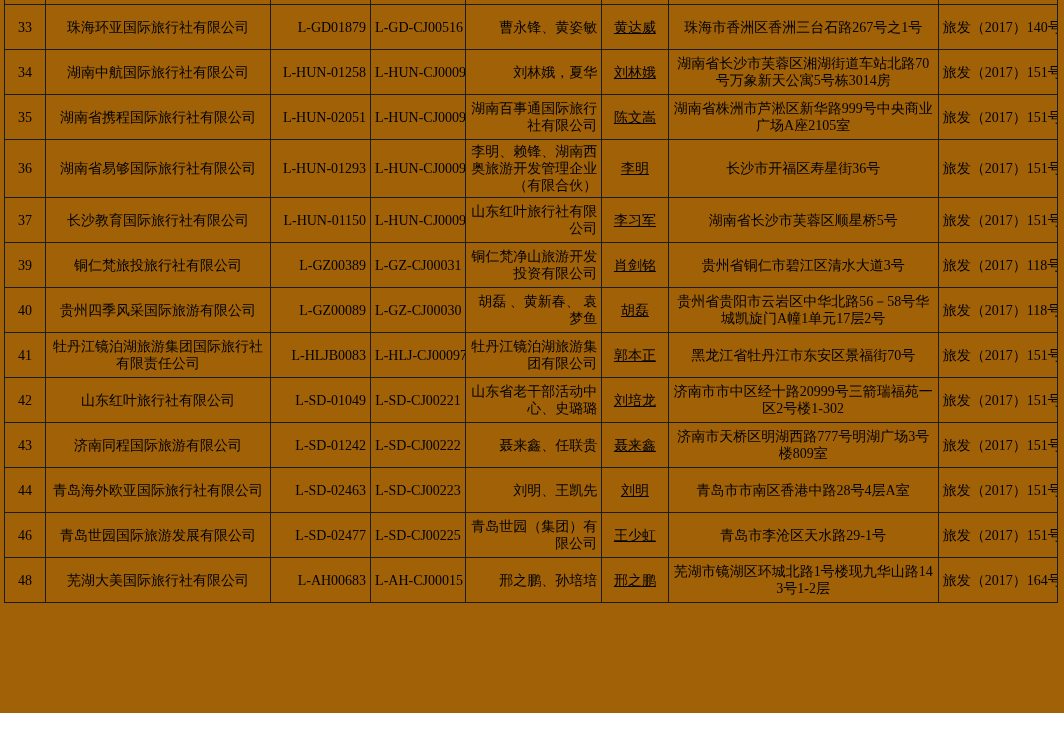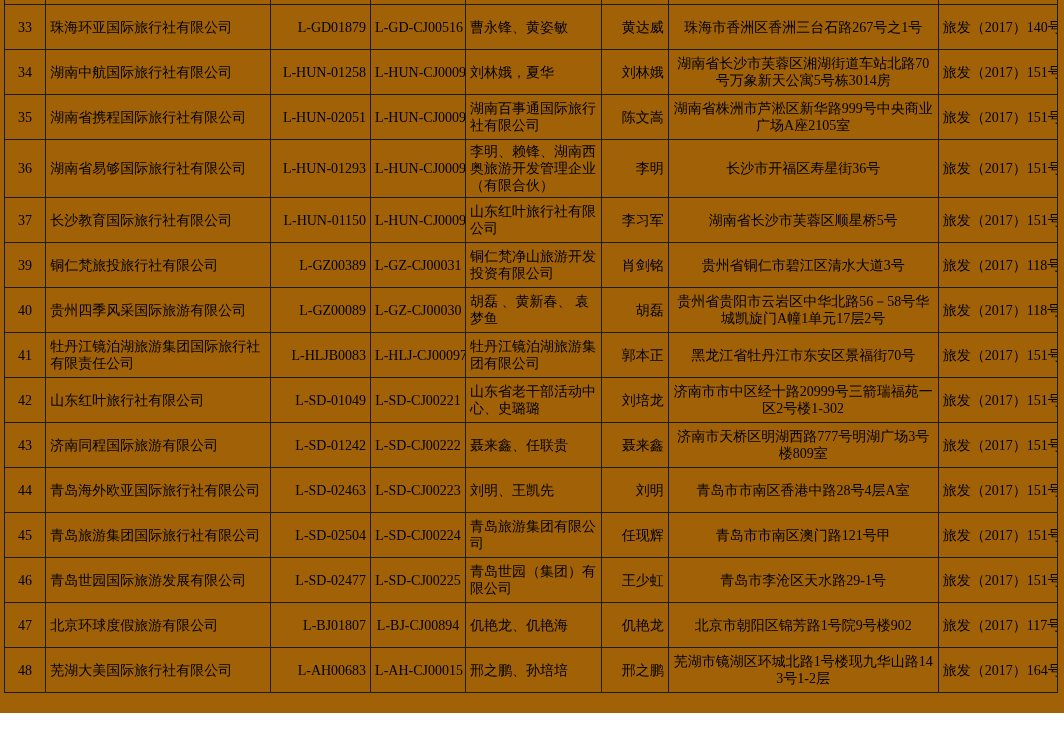--- a/index.html
+++ b/index.html
@@ -29,25 +29,25 @@
     line-height: 17px;
     vertical-align: middle;
     padding: 3px 4px;
     word-break: break-all;
     overflow: hidden;
   }
   tr.data-row { height: 45px; }
   tr.partial-top-row { height: 9px; }
   tr.partial-top-row td { padding: 0; }
   td.col-no      { width: 38px;  text-align: center; }
-  td.col-company { width: 212px; text-align: left; margin-left: 44px; }
+  td.col-company { width: 212px; text-align: center; margin-left: 44px; }
   td.col-license { width: 94px;  text-align: right; padding-left: 8px; white-space: nowrap; }
   td.col-code    { width: 89px;  text-align: center; padding-left: 6px; white-space: nowrap; }
-  td.col-names   { width: 128px; text-align: left; }
-  td.col-contact { width: 62px;  text-align: right; }
+  td.col-names   { width: 128px; text-align: right; }
+  td.col-contact { width: 62px;  text-align: center; text-decoration: underline; }
   td.col-address { width: 255px; text-align: center; padding-left: 6px; }
   td.col-doc     { width: 112px; text-align: center; padding-left: 6px; white-space: nowrap; font-size: 13px; }
 </style>
 </head>
 <body>
 
 <div class="page">
   <table class="agency-table">
     <tbody>
 
@@ -165,48 +165,28 @@
     <td class="col-no">44</td>
     <td class="col-company">青岛海外欧亚国际旅行社有限公司</td>
     <td class="col-license">L-SD-02463</td>
     <td class="col-code">L-SD-CJ00223</td>
     <td class="col-names">刘明、王凯先</td>
     <td class="col-contact">刘明</td>
     <td class="col-address">青岛市市南区香港中路28号4层A室</td>
     <td class="col-doc">旅发（2017）151号</td>
   </tr>
         <tr class="data-row">
-    <td class="col-no">45</td>
-    <td class="col-company">青岛旅游集团国际旅行社有限公司</td>
-    <td class="col-license">L-SD-02504</td>
-    <td class="col-code">L-SD-CJ00224</td>
-    <td class="col-names">青岛旅游集团有限公司</td>
-    <td class="col-contact">任现辉</td>
-    <td class="col-address">青岛市市南区澳门路121号甲</td>
-    <td class="col-doc">旅发（2017）151号</td>
-  </tr>
-        <tr class="data-row">
     <td class="col-no">46</td>
     <td class="col-company">青岛世园国际旅游发展有限公司</td>
     <td class="col-license">L-SD-02477</td>
     <td class="col-code">L-SD-CJ00225</td>
     <td class="col-names">青岛世园（集团）有限公司</td>
     <td class="col-contact">王少虹</td>
     <td class="col-address">青岛市李沧区天水路29-1号</td>
     <td class="col-doc">旅发（2017）151号</td>
-  </tr>
-        <tr class="data-row">
-    <td class="col-no">47</td>
-    <td class="col-company">北京环球度假旅游有限公司</td>
-    <td class="col-license">L-BJ01807</td>
-    <td class="col-code">L-BJ-CJ00894</td>
-    <td class="col-names">仉艳龙、仉艳海</td>
-    <td class="col-contact">仉艳龙</td>
-    <td class="col-address">北京市朝阳区锦芳路1号院9号楼902</td>
-    <td class="col-doc">旅发（2017）117号</td>
   </tr>
         <tr class="data-row">
     <td class="col-no">48</td>
     <td class="col-company">芜湖大美国际旅行社有限公司</td>
     <td class="col-license">L-AH00683</td>
     <td class="col-code">L-AH-CJ00015</td>
     <td class="col-names">邢之鹏、孙培培</td>
     <td class="col-contact">邢之鹏</td>
     <td class="col-address">芜湖市镜湖区环城北路1号楼现九华山路143号1-2层</td>
     <td class="col-doc">旅发（2017）164号</td>

